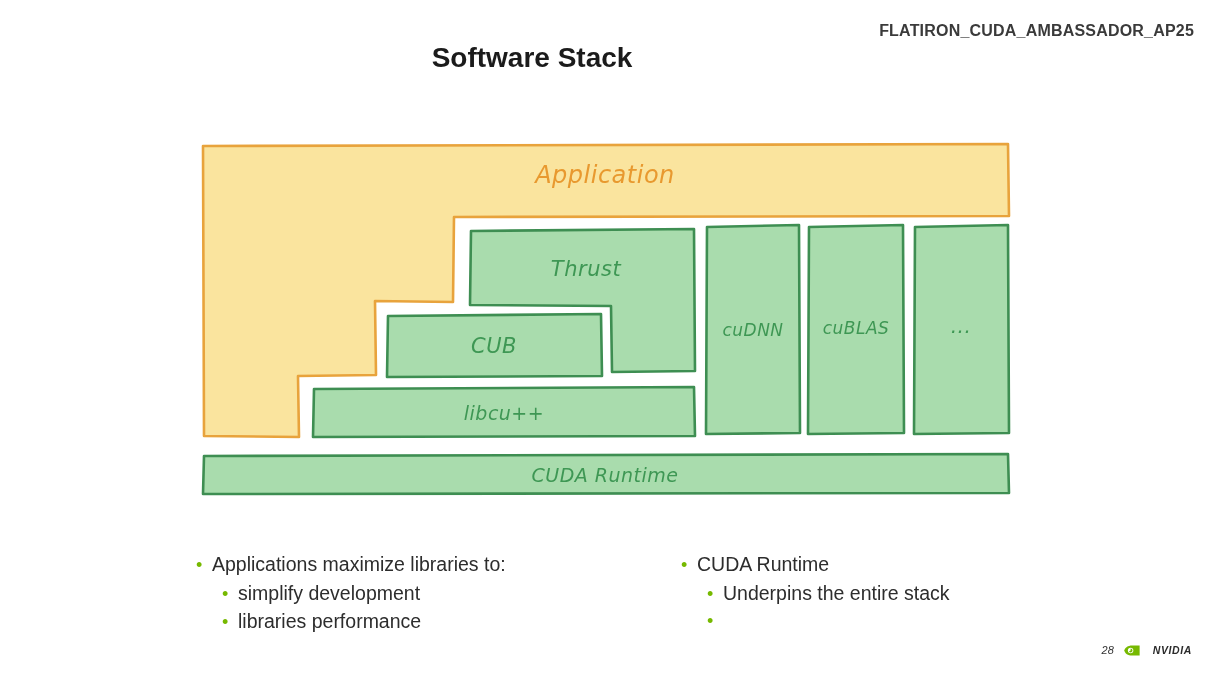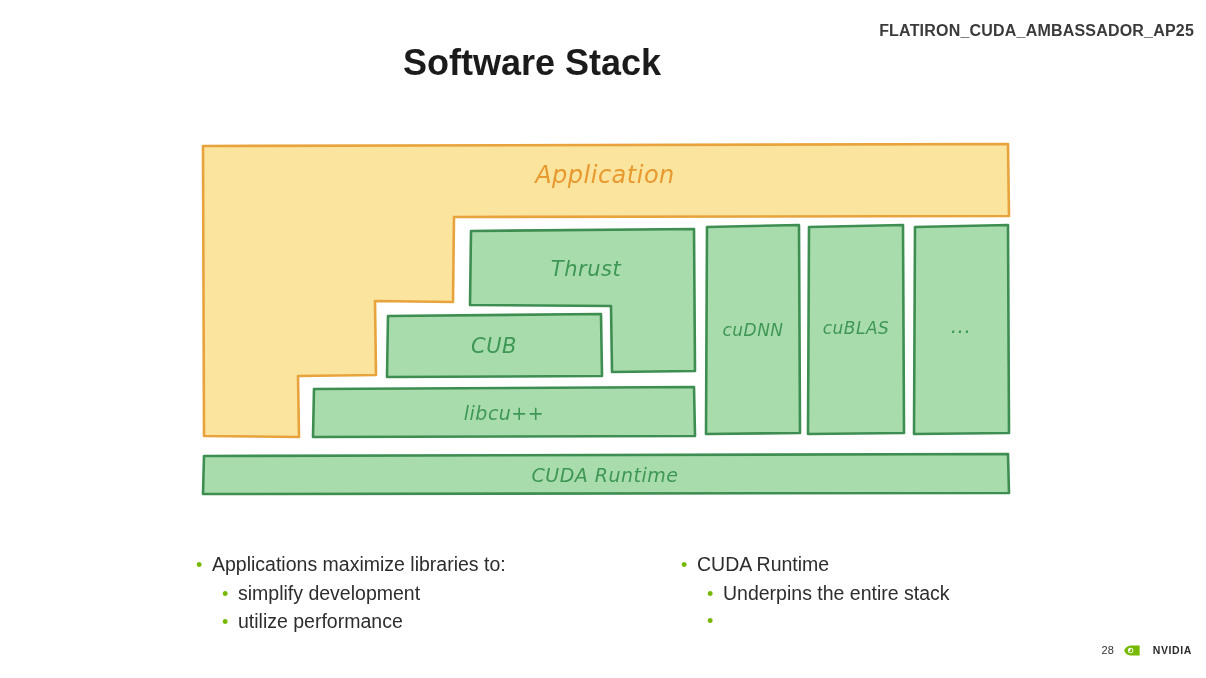--- a/index.html
+++ b/index.html
@@ -20,21 +20,21 @@
     letter-spacing: 0.2px;
     color: #3a3a3a;
   }
 
   .slide-title {
     position: absolute;
     top: 42px;
     left: 0;
     width: 1064px;
     text-align: center;
-    font-size: 36px;
+    font-size: 28px;
     font-weight: bold;
     color: #1b1b1b;
   }
 
   .diagram-svg {
     position: absolute;
     left: 0;
     top: 0;
     width: 1206px;
     height: 678px;
@@ -70,20 +70,21 @@
   }
   .bullet-sub { margin-left: 26px; }
 
   .footer {
     position: absolute;
     top: 644px;
     right: 14px;
     display: flex;
     align-items: center;
     gap: 10px;
+    font-style: italic;
   }
   .page-number { font-size: 11px; color: #333333; }
   .nvidia-logo { display: flex; align-items: center; gap: 13px; }
   .nvidia-wordmark {
     font-size: 10.5px;
     font-weight: bold;
     letter-spacing: 0.6px;
     color: #2b2b2b;
   }
 </style>
@@ -127,21 +128,21 @@
     <span class="bullet-dot">•</span>
     <span>Applications maximize libraries to:</span>
   </div>
   <div class="bullet-sub">
     <div class="bullet-row">
       <span class="bullet-dot">•</span>
       <span>simplify development</span>
     </div>
     <div class="bullet-row">
       <span class="bullet-dot">•</span>
-      <span>utilize performance</span>
+      <span>libraries performance</span>
     </div>
   </div>
 </div>
 
 <div class="bullets bullets-right">
   <div class="bullet-row">
     <span class="bullet-dot">•</span>
     <span>CUDA Runtime</span>
   </div>
   <div class="bullet-sub">

